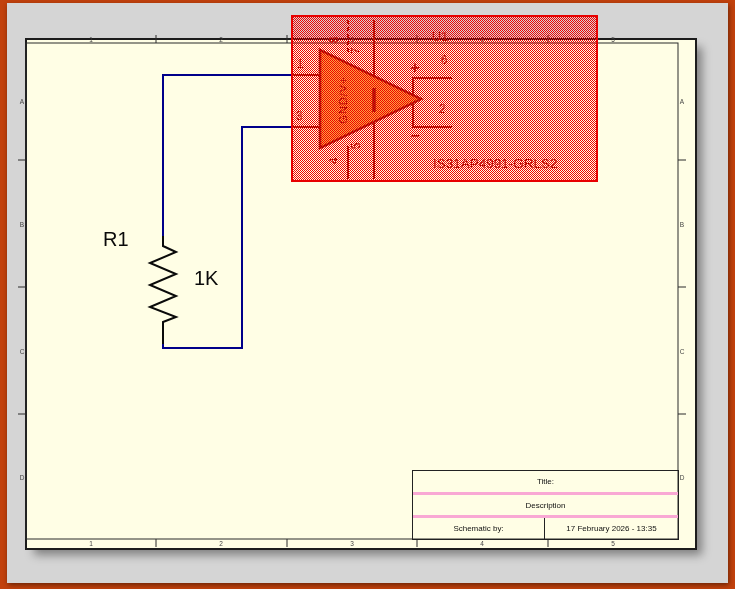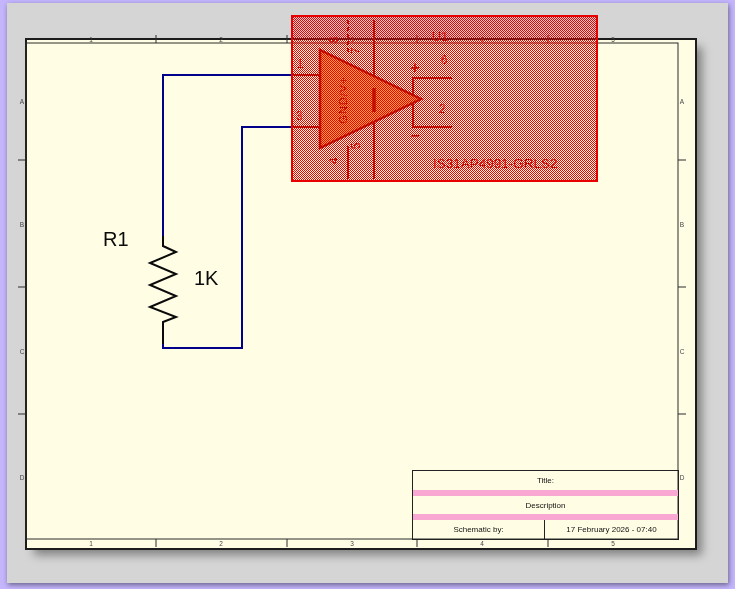--- a/index.html
+++ b/index.html
@@ -1,25 +1,25 @@
 <!DOCTYPE html>
 <html><head>
 <meta charset="utf-8">
 <style>
   html,body{margin:0;padding:0;background:#ffffff;font-family:"Liberation Sans",sans-serif;}
-  #stage{position:relative;width:735px;height:589px;overflow:hidden;background:#c4b5fd;}
+  #stage{position:relative;width:735px;height:589px;overflow:hidden;background:#c2410c;}
   #panel{position:absolute;left:7px;top:3px;width:721px;height:580px;background:#d5d5d5;
          box-shadow:1px 2px 5px rgba(0,0,0,0.45);}
   #paper{position:absolute;left:18px;top:35px;width:668px;height:508px;background:#fffee5;
          border:2px solid #1c1c1c;box-shadow:7px 7px 9px -2px rgba(0,0,0,0.40);}
   #schem-svg{position:absolute;left:0;top:0;width:735px;height:589px;}
   
   #title-block{position:absolute;left:412px;top:470px;width:265px;height:68px;
                border:1px solid #222;display:flex;flex-direction:column;font-size:8px;color:#111;}
-  .tb-row{display:flex;flex:1;border-top:6px solid #f9a8d4;min-height:0;}
+  .tb-row{display:flex;flex:1;border-top:3px solid #f9a8d4;min-height:0;}
   .tb-row:first-child{border-top:none;}
   .tb-cell{display:flex;align-items:center;justify-content:center;border-left:1px solid #222;
            overflow:hidden;white-space:nowrap;}
   .tb-cell:first-child{border-left:none;}
   .w-full{flex:1;}
   .w-a{width:131px;flex:none;}
   .w-b{width:63px;flex:none;}
   .w-c{flex:1;}
   text{font-family:"Liberation Sans",sans-serif;}
   .ruler-label{font-size:6.5px;fill:#444;}
@@ -128,16 +128,16 @@
 
   <div id="title-block">
     <div class="tb-row">
       <div class="tb-cell w-full">Title:</div>
     </div>
     <div class="tb-row">
       <div class="tb-cell w-full">Description</div>
     </div>
     <div class="tb-row">
       <div class="tb-cell w-a">Schematic by:</div>
-      <div class="tb-cell w-full">17 February 2026 - 07:40</div>
+      <div class="tb-cell w-full">17 February 2026 - 13:35</div>
     </div>
   </div>
 </div>
 
 </body></html>

